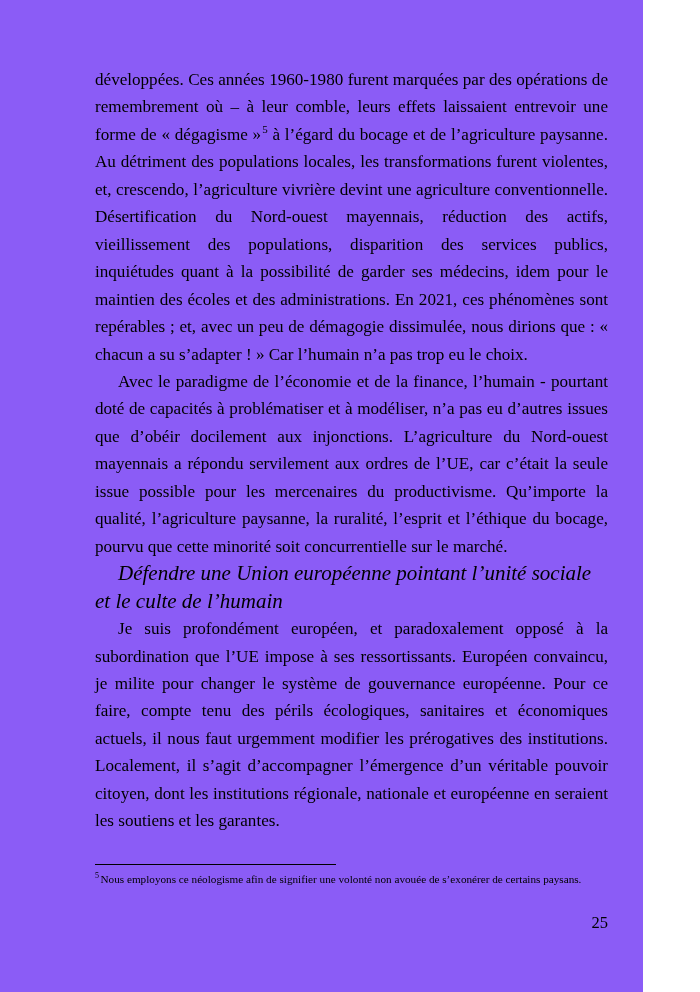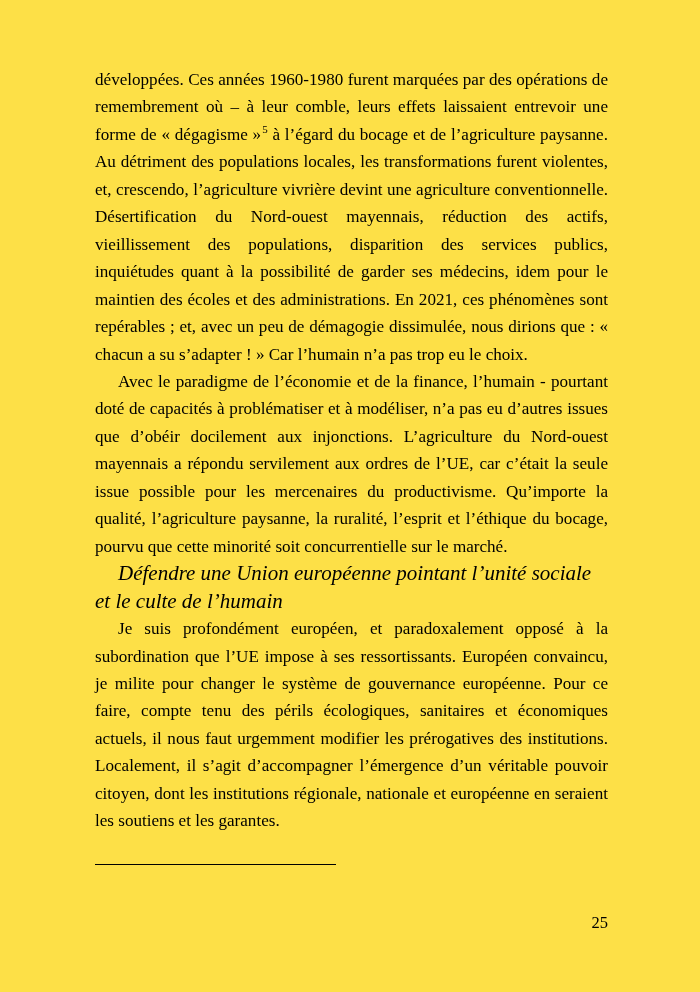--- a/index.html
+++ b/index.html
@@ -6,23 +6,23 @@
     margin: 0;
     padding: 0;
     background: #ffffff;
   }
   body {
     font-family: "Liberation Serif", "DejaVu Serif", serif;
     color: #000000;
   }
   .page {
     position: relative;
-    width: 700px;
+    width: 643px;
     height: 992px;
-    background: #fde047;
+    background: #8b5cf6;
     overflow: hidden;
     box-sizing: border-box;
     font-family: Liberation Serif, serif;
   }
   .text-block {
     position: absolute;
     left: 95px;
     top: 66px;
     width: 513px;
   }
@@ -104,17 +104,18 @@
     <p class="body-para indented">Avec le paradigme de l’économie et de la finance, l’humain - pourtant doté de capacités à problématiser et à modéliser, n’a pas eu d’autres issues que d’obéir docilement aux injonctions. L’agriculture du Nord-ouest mayennais a répondu servilement aux ordres de l’UE, car c’était la seule issue possible pour les mercenaires du productivisme. Qu’importe la qualité, l’agriculture paysanne, la ruralité, l’esprit et l’éthique du bocage, pourvu que cette minorité soit concurrentielle sur le marché.</p>
 
     <p class="section-heading">Défendre une Union européenne pointant l’unité sociale et le culte de l’humain</p>
 
     <p class="body-para indented">Je suis profondément européen, et paradoxalement opposé à la subordination que l’UE impose à ses ressortissants. Européen convaincu, je milite pour changer le système de gouvernance européenne. Pour ce faire, compte tenu des périls écologiques, sanitaires et économiques actuels, il nous faut urgemment modifier les prérogatives des institutions. Localement, il s’agit d’accompagner l’émergence d’un véritable pouvoir citoyen, dont les institutions régionale, nationale et européenne en seraient les soutiens et les garantes.</p>
 
   </div>
 
   <div class="footnote-area">
     <hr class="footnote-rule">
+    <p class="footnote-text"><sup class="fn-num">5</sup><span>Nous employons ce néologisme afin de signifier une volonté non avouée de s’exonérer de certains paysans.</span></p>
   </div>
 
   <div class="page-number">25</div>
 
 </div>
 
 </body></html>

